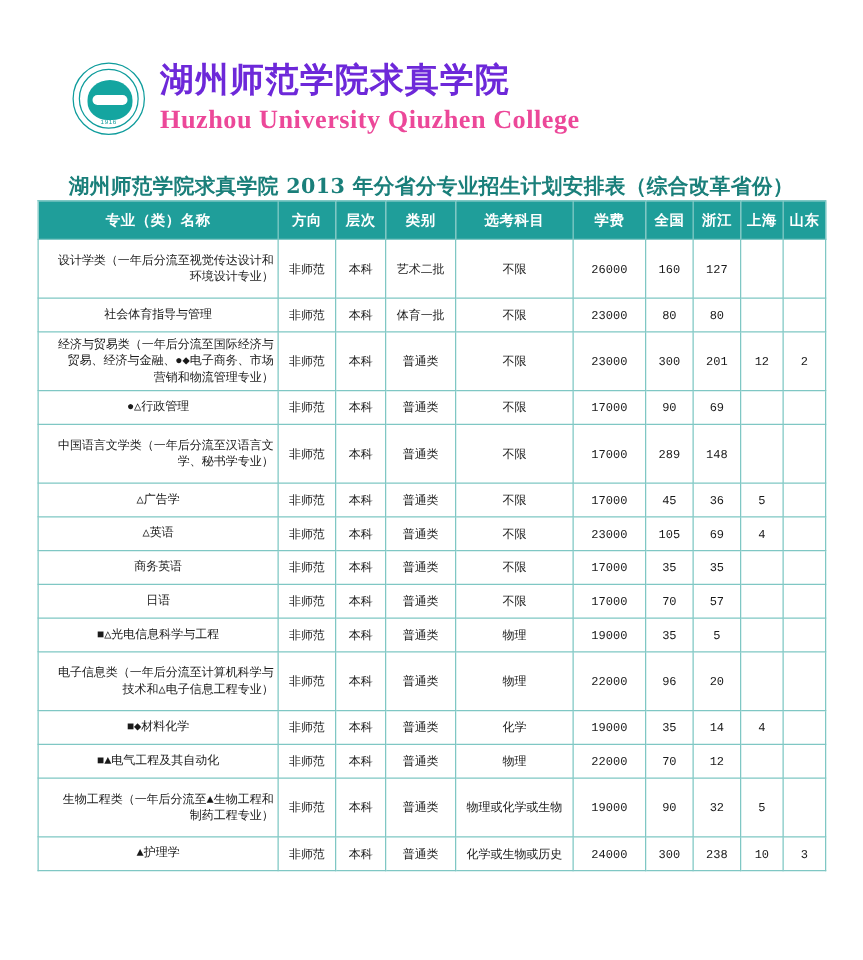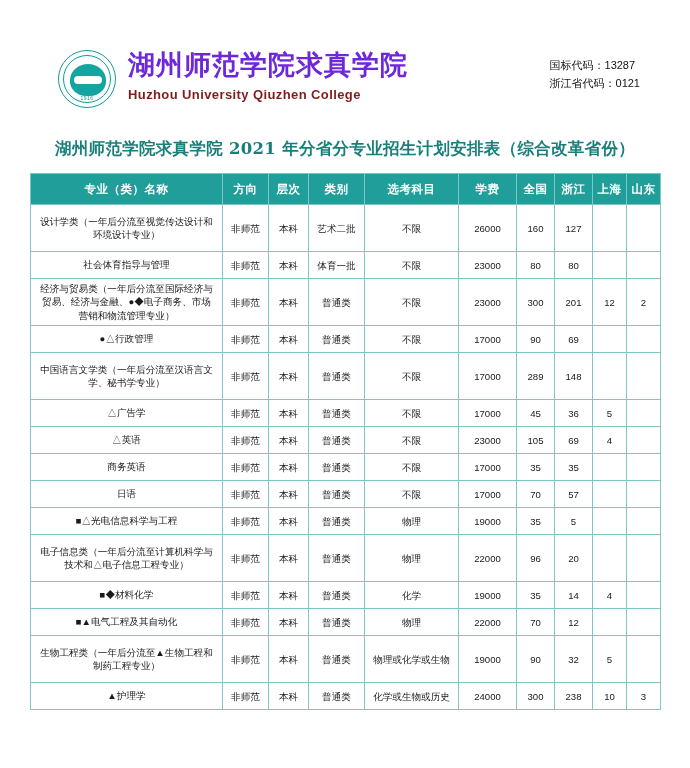--- a/index.html
+++ b/index.html
@@ -88,25 +88,25 @@
   .cn-name {
     font-family: "DejaVu Serif", "Liberation Serif", serif;
     font-size: 27px;
     font-weight: bold;
     letter-spacing: 1px;
     color: #6d28d9;
     line-height: 34px;
     white-space: nowrap;
   }
   .en-name {
-    font-family: Liberation Sans, sans-serif;
-    font-size: 13px;
+    font-family: Liberation Serif, serif;
+    font-size: 21px;
     font-weight: bold;
     letter-spacing: 0.4px;
-    color: #7f1d1d;
+    color: #ec4899;
     line-height: 22px;
     white-space: nowrap;
     margin-top: 2px;
   }
   .codes {
     position: absolute;
     right: 20px;
     top: 8px;
     text-align: left;
     font-size: 11px;
@@ -122,25 +122,25 @@
     font-family: "DejaVu Serif", "Liberation Serif", serif;
     font-size: 16.5px;
     font-weight: bold;
     color: #1a7f7a;
     letter-spacing: 0.3px;
     white-space: nowrap;
   }
 
   
   table.plan {
-    margin-top: 13px;
     width: 630px;
     border-collapse: collapse;
     table-layout: fixed;
     font-size: 10px;
+    font-family: Liberation Mono, monospace;
   }
   table.plan th, table.plan td {
     border: 1px solid #7fc7c4;
     padding: 2px 3px;
     vertical-align: middle;
   }
   thead th {
     background: #1f9e9a;
     color: #ffffff;
     font-size: 11.5px;
@@ -161,48 +161,44 @@
     font-size: 10.5px;
     letter-spacing: 3px;
     height: 20px;
   }
   td.major {
     text-align: center;
     padding: 3px 6px;
     line-height: 13.5px;
   }
   td.major.left {
-    text-align: center;
+    text-align: right;
   }
   tr.tall td { height: 42px; }
   tr.short td { height: 22px; }
 </style>
 </head>
 <body>
 
 <div class="page">
 
   <div class="header">
     <div class="logo-wrap">
       <div class="seal">
         <div class="seal-inner"></div>
         <div class="seal-year">1916</div>
       </div>
     </div>
     <div class="school-names">
       <div class="cn-name">湖州师范学院求真学院</div>
       <div class="en-name">Huzhou University  Qiuzhen College</div>
     </div>
-    <div class="codes">
-      <div>国标代码：13287</div>
-      <div>浙江省代码：0121</div>
-    </div>
   </div>
 
-  <div class="doc-title">湖州师范学院求真学院 2021 年分省分专业招生计划安排表（综合改革省份）</div>
+  <div class="doc-title">湖州师范学院求真学院 2013 年分省分专业招生计划安排表（综合改革省份）</div>
 
   <table class="plan">
     <colgroup>
       <col style="width:192px">
       <col style="width:46px">
       <col style="width:40px">
       <col style="width:56px">
       <col style="width:94px">
       <col style="width:58px">
       <col style="width:38px">

